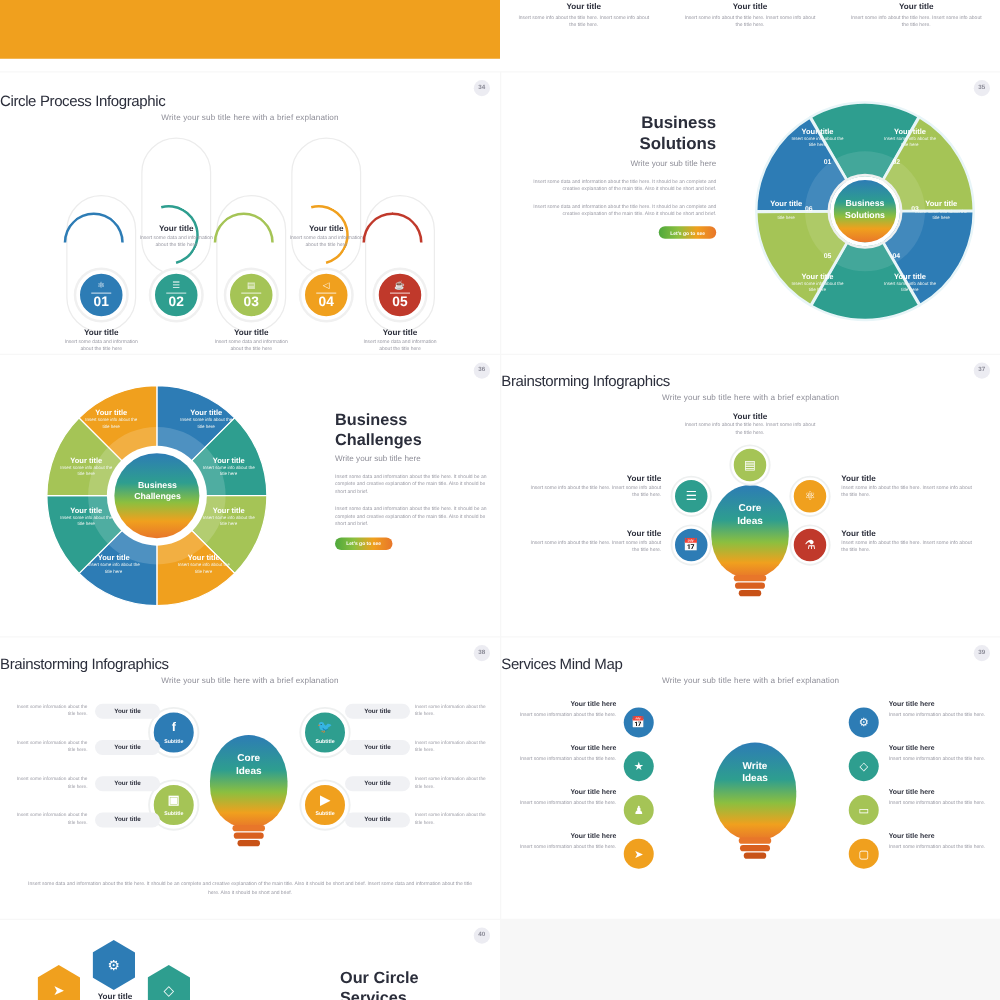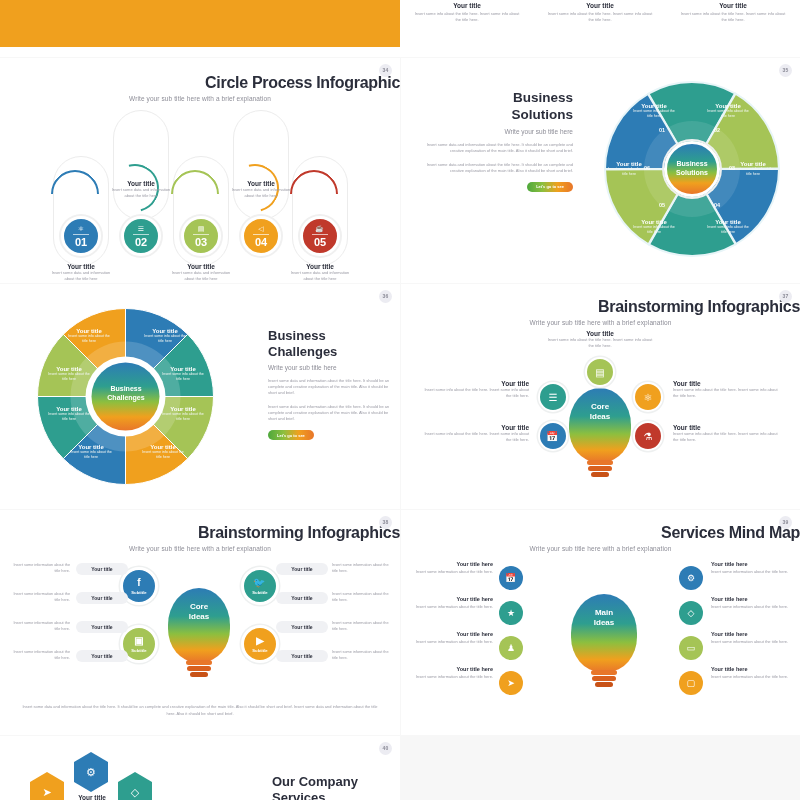--- a/index.html
+++ b/index.html
@@ -4,21 +4,21 @@
 <style>
   * { box-sizing: border-box; margin:0; padding:0; }
   html,body { width:800px; height:800px; background:#ffffff; overflow:hidden;
     font-family:"Liberation Sans", sans-serif; }
   #page { position:relative; width:800px; height:800px; background:#f7f7f7; }
 
   .slide { position:absolute; background:#fff; overflow:hidden; }
   .badge { position:absolute; top:6px; right:8px; width:13px; height:13px; border-radius:50%;
     background:#ececf2; color:#8a8a96; font-size:5px; line-height:13px; text-align:center;
     font-weight:bold; letter-spacing:.2px; }
-  .s-title { text-align:right; font-size:16px; font-weight:bold; color:#2b2e3b; letter-spacing:-.3px; }
+  .s-title { text-align:left; font-size:12px; font-weight:normal; color:#2b2e3b; letter-spacing:-.3px; }
   .s-sub { text-align:center; font-size:6.5px; color:#8d8d97; margin-top:3px; letter-spacing:.1px; }
 
   
   #top-partial { left:0; top:0; width:800px; height:57px; background:#fff; }
   .orange-block { position:absolute; left:0; top:0; width:400px; height:47px; background:#f0a01e; }
   .tp-col { position:absolute; width:110px; text-align:center; }
   .tp-t { font-size:6.5px; font-weight:bold; color:#2b2e3b; }
   .tp-p { font-size:4px; color:#9a9aa4; line-height:1.5; margin-top:2px; }
   .ctext { text-align:center; }
   .ttl { font-size:6.5px; font-weight:bold; color:#2b2e3b; }
@@ -448,21 +448,21 @@
     <div class="foot">Insert some data and information about the title here. It should be an complete and creative explanation of the main title. Also it should be short and brief. Insert some data and information about the title here. Also it should be short and brief.</div>
   </div>
 
   <div class="slide" id="sl39">
     <div class="badge">39</div>
     <div class="s-title" style="margin-top:14px;">Services Mind Map</div>
     <div class="s-sub">Write your sub title here with a brief explanation</div>
 
     <div class="bulb-glass" style="left:170px; top:84px; width:66px; height:78px;">
       <div class="bulb-txt">
-        <div>Main</div>
+        <div>Write</div>
         <div>Ideas</div>
       </div>
     </div>
     <div class="bulb-base" style="left:190px; top:160px; height:5px; background:#e8762a;"></div>
     <div class="bulb-base" style="left:191px; top:166px; height:5px; width:24px; background:#d9601f;"></div>
     <div class="bulb-base" style="left:194px; top:172px; height:5px; width:18px; background:#c85217;"></div>
 
     <div class="mm-ic" style="left:98px; top:56px; background:#2d7cb5;">
         <span>📅</span>
       </div>
@@ -516,18 +516,18 @@
     <div class="hex" style="left:74px; top:16px; background:#2d7cb5;">
         <span>⚙</span>
       </div>
     <div class="hex" style="left:118px; top:36px; background:#2e9e8f;">
         <span>◇</span>
       </div>
     <div style="position:absolute; left:60px; top:58px; width:64px; text-align:center;">
       <div class="ttl">Your title</div>
 
     </div>
-    <div class="oc-h1" style="left:272px; top:38px;">Our Company</div>
+    <div class="oc-h1" style="left:272px; top:38px;">Our Circle</div>
     <div class="oc-h1" style="left:272px; top:54px;">Services</div>
   </div>
 
 
 </div>
 
 </body></html>

